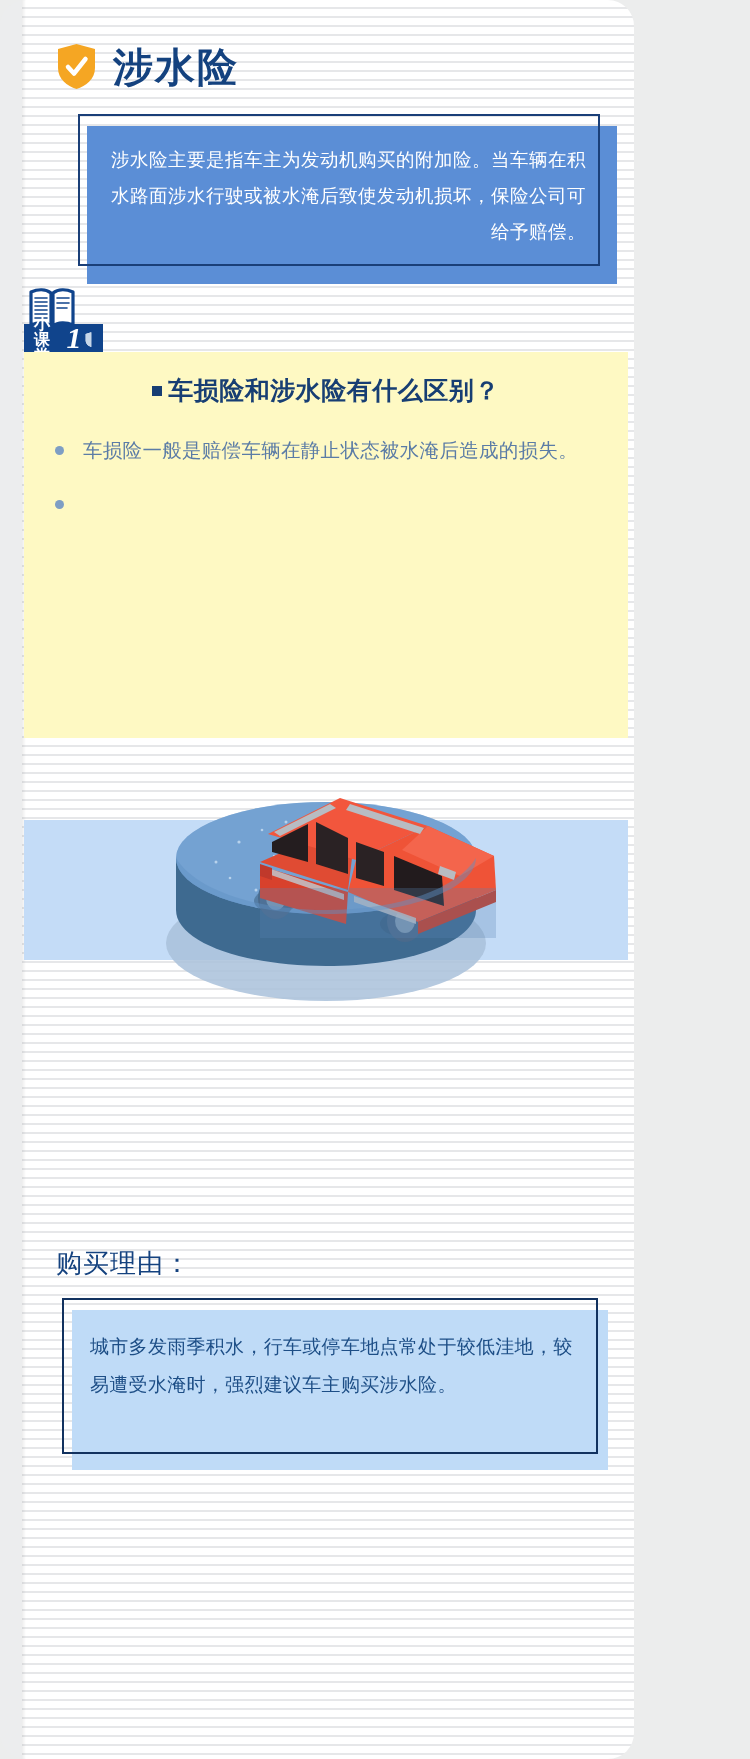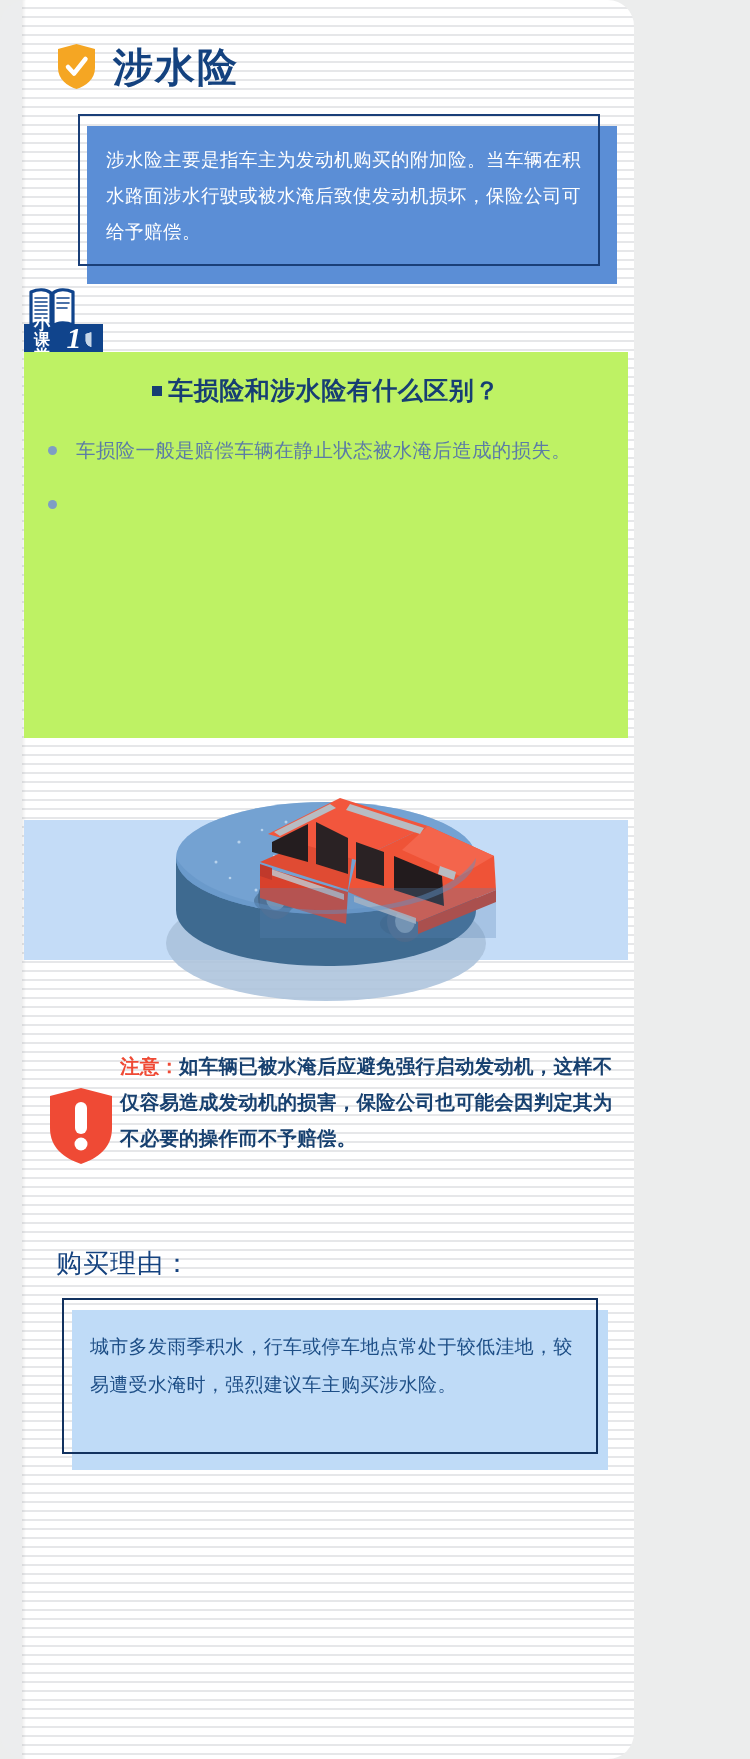--- a/index.html
+++ b/index.html
@@ -52,20 +52,21 @@
   }
   .intro-border {
     position:absolute; left:0; top:0;
     width:522px; height:152px;
     border:2px solid #1a3f78;
   }
   .intro-text {
     position:absolute; left:28px; top:28px; width:480px;
     color:#ffffff; font-size:18.5px; line-height:36px;
     letter-spacing:.5px;
+    text-align:right;
   }
 
   
   .badge-wrap { position:absolute; left:24px; top:288px; }
   .book-icon { position:absolute; left:4px; top:0; width:48px; height:40px; }
   .badge-bar {
     position:absolute; left:0; top:36px;
     height:31px; background:#10448c;
     display:flex; align-items:center;
     padding:0 4px 0 10px;
@@ -78,33 +79,33 @@
     color:#ffffff; font-size:30px; font-weight:bold;
     font-style:italic; line-height:1; margin-left:4px;
     margin-top:-4px; font-family:"Liberation Serif",serif;
   }
   .badge-shield { width:26px; height:31px; margin-left:3px; display:block; }
 
   
   .qa-panel {
     position:absolute; left:24px; top:352px;
     width:604px; height:386px;
-    background:#bef264;
+    background:#fef9c3;
   }
   .qa-heading {
     margin-top:22px;
     text-align:center;
     font-size:25px; font-weight:bold; color:#173e73;
     letter-spacing:.5px;
   }
   .qa-sq {
     display:inline-block; width:10px; height:10px;
     background:#173e73; margin-right:6px; vertical-align:3px;
   }
-  .qa-list { margin:26px 0 0 8px; padding:0 18px 0 44px; list-style:none; }
+  .qa-list { margin:26px 0 0 15px; padding:0 18px 0 44px; list-style:none; }
   .qa-item {
     position:relative;
     color:#5b7ca6; font-size:19.5px; line-height:34px;
     margin-bottom:20px; letter-spacing:.3px;
   }
   .qa-item .dot {
     position:absolute; left:-28px; top:13px;
     width:9px; height:9px; border-radius:50%;
     background:#7e9ec4;
   }
@@ -292,34 +293,20 @@
 
         <path d="M416 128 L432 134 L430 142 L414 136 Z" fill="#b8bcc2"></path>
 
         <path d="M236 150 L472 150 L472 200 L236 200 Z" fill="#5a86b4" opacity=".28"></path>
       </g>
 
       <path d="M152 120 C170 150 228 172 302 172 C376 172 434 150 452 120 C452 150 386 176 302 176 C218 176 152 150 152 120 Z" fill="#5f90c4" opacity=".45"></path>
     </svg>
   </div>
 
-  <div class="warn">
-    <div class="warn-row">
-      <div class="warn-icon-col">
-        <svg class="warn-shield" viewBox="0 0 62 76">
-          <path d="M31 0 L62 8 V40 C62 60 48 70 31 76 C14 70 0 60 0 40 V8 Z" fill="#ef4a35"></path>
-          <rect x="25" y="14" width="12" height="32" rx="6" fill="#ffffff"></rect>
-          <circle cx="31" cy="56" r="6.5" fill="#ffffff"></circle>
-        </svg>
-      </div>
-      <div class="warn-body">
-        <div class="warn-text"><span class="warn-label">注意：</span><span>如车辆已被水淹后应避免强行启动发动机，这样不仅容易造成发动机的损害，保险公司也可能会因判定其为不必要的操作而不予赔偿。</span></div>
-      </div>
-    </div>
-  </div>
 
   <div class="reason-heading">购买理由：</div>
   <div class="reason-wrap">
     <div class="reason-fill"></div>
     <div class="reason-border"></div>
     <div class="reason-text">城市多发雨季积水，行车或停车地点常处于较低洼地，较易遭受水淹时，强烈建议车主购买涉水险。</div>
   </div>
 </div>
 
 </body></html>

